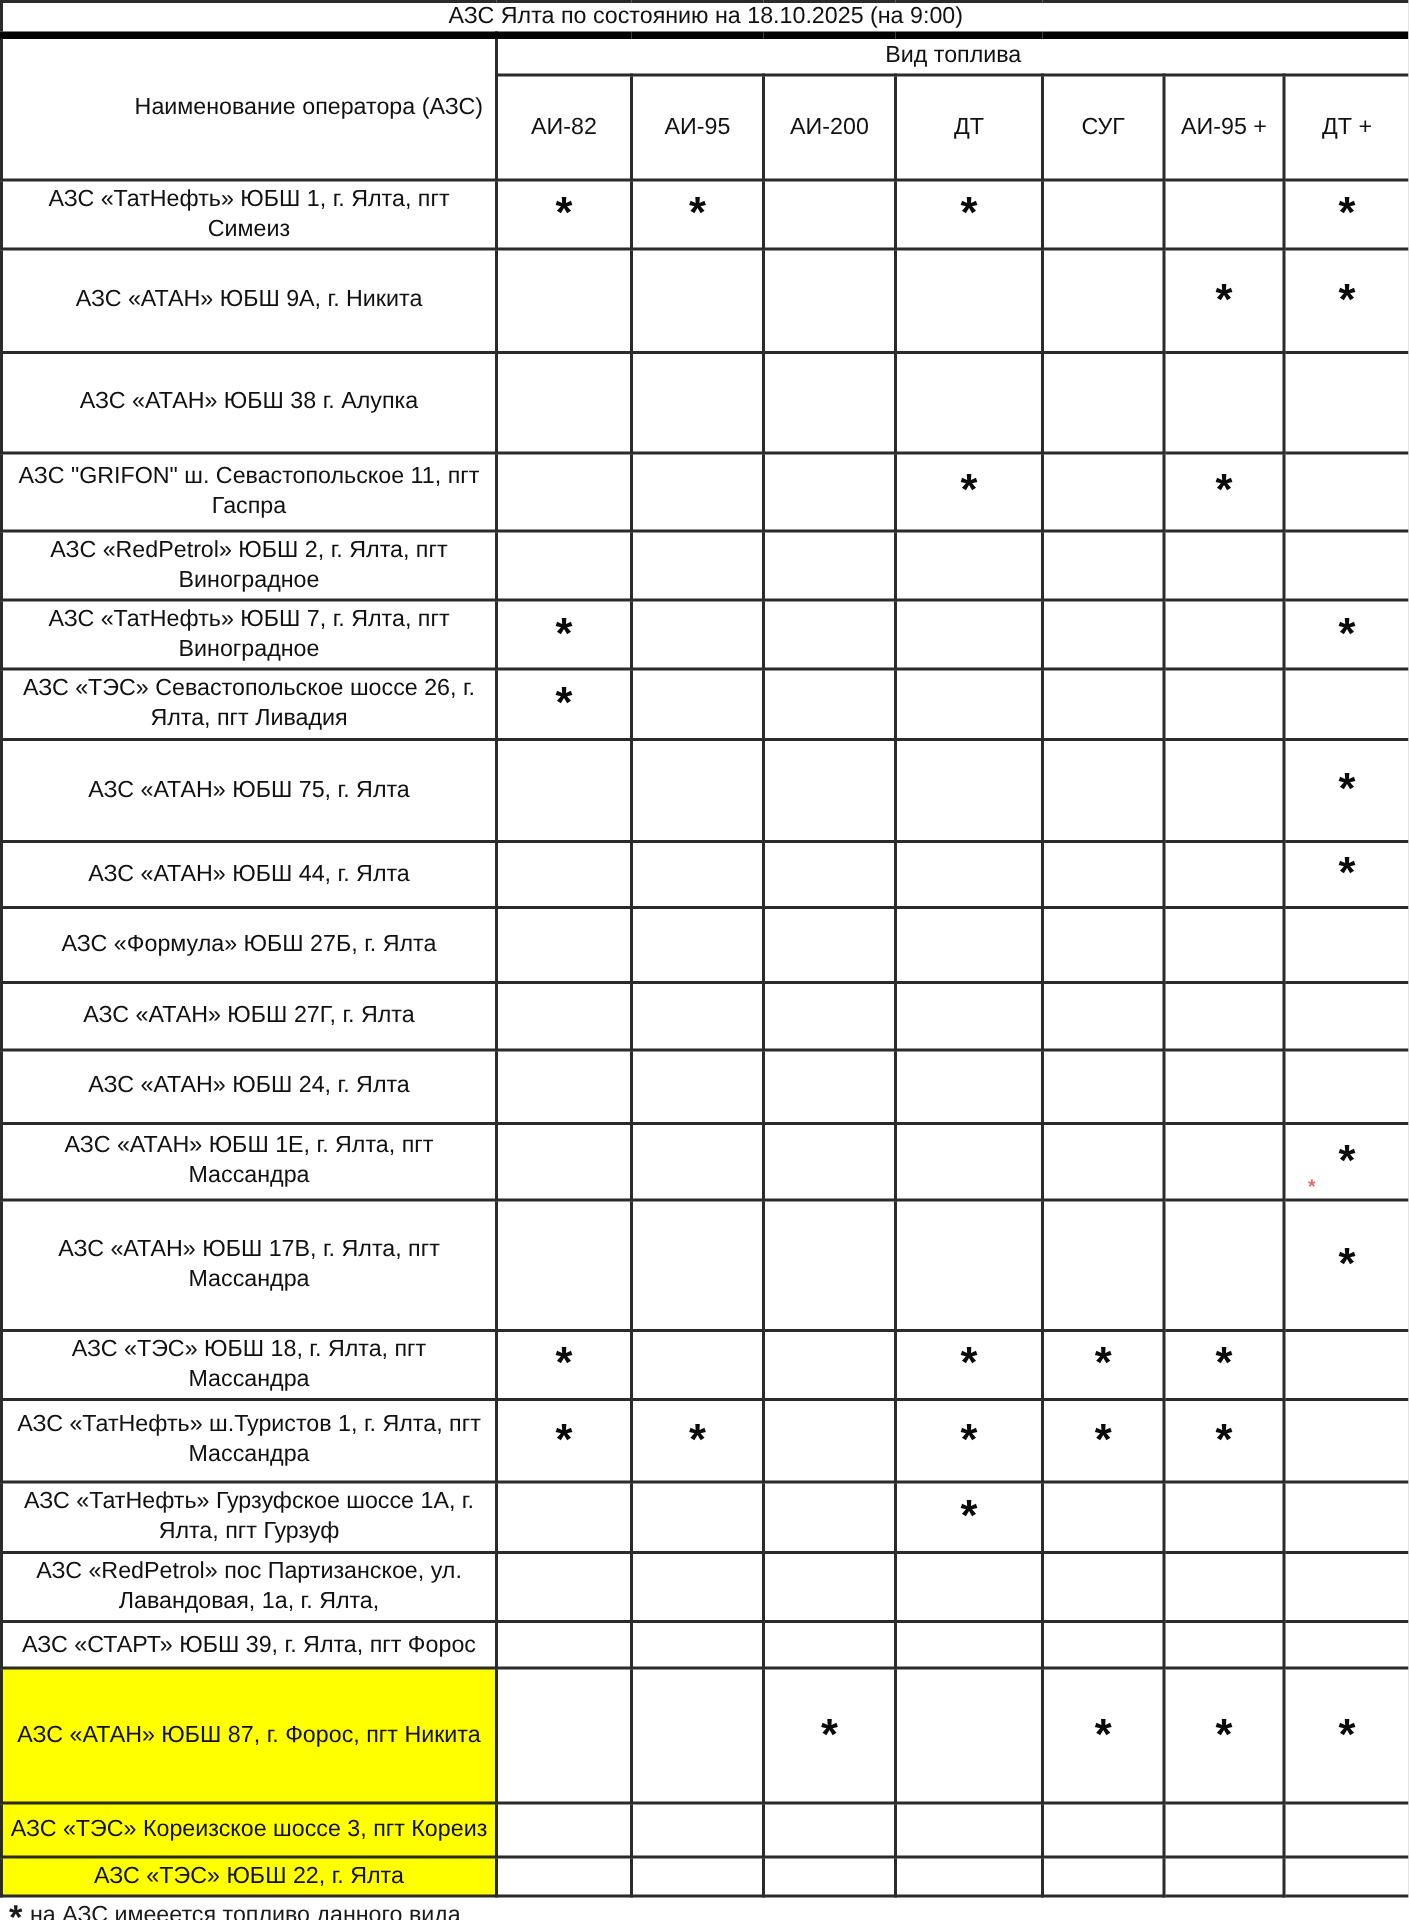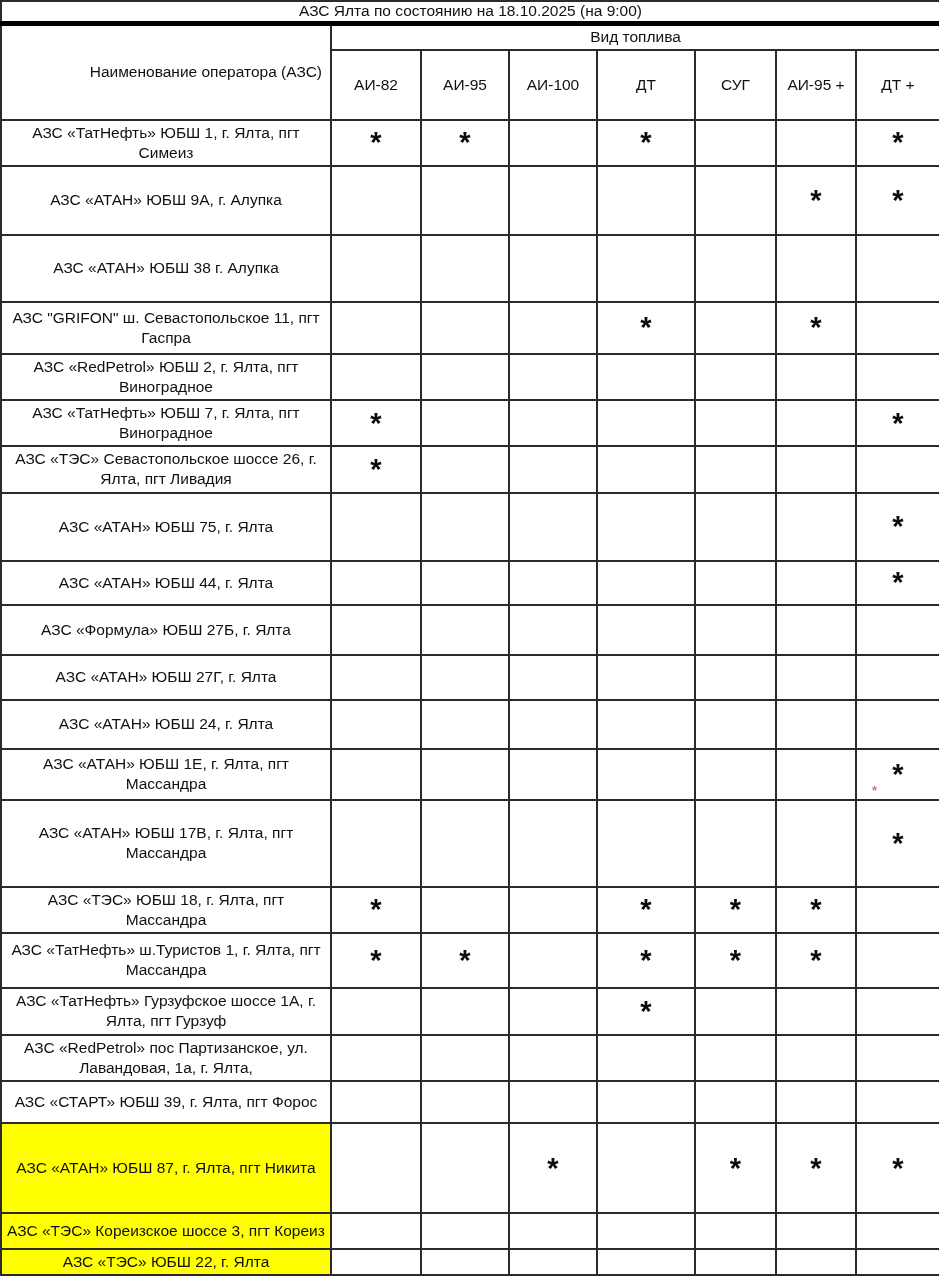--- a/index.html
+++ b/index.html
@@ -65,40 +65,40 @@
       <tr>
         <th class="title-cell" colspan="8">АЗС Ялта по состоянию на 18.10.2025 (на 9:00)</th>
       </tr>
       <tr>
         <th class="op-header" rowspan="2">Наименование оператора (АЗС)</th>
         <th class="fuel-group" colspan="7">Вид топлива</th>
       </tr>
       <tr id="fuel-types-row">
           <th class="fuel-type">АИ-82</th>
           <th class="fuel-type">АИ-95</th>
-          <th class="fuel-type">АИ-100</th>
+          <th class="fuel-type">АИ-200</th>
           <th class="fuel-type">ДТ</th>
           <th class="fuel-type">СУГ</th>
           <th class="fuel-type">АИ-95 +</th>
           <th class="fuel-type">ДТ +</th>
         </tr>
     </thead>
     <tbody id="rows-body">
         <tr style="height: 39px;">
           <td class="name">АЗС «ТатНефть» ЮБШ 1, г. Ялта, пгт Симеиз</td>
           <td class="fuel"><span class="star">*</span></td>
           <td class="fuel"><span class="star">*</span></td>
           <td class="fuel"></td>
           <td class="fuel"><span class="star">*</span></td>
           <td class="fuel"></td>
           <td class="fuel"></td>
           <td class="fuel"><span class="star">*</span></td>
         </tr>
         <tr style="height: 69px;">
-          <td class="name">АЗС «АТАН»  ЮБШ 9А, г. Алупка</td>
+          <td class="name">АЗС «АТАН»  ЮБШ 9А, г. Никита</td>
           <td class="fuel"></td>
           <td class="fuel"></td>
           <td class="fuel"></td>
           <td class="fuel"></td>
           <td class="fuel"></td>
           <td class="fuel"><span class="star">*</span></td>
           <td class="fuel"><span class="star">*</span></td>
         </tr>
         <tr style="height: 67px;">
           <td class="name">АЗС «АТАН»  ЮБШ 38 г. Алупка</td>
@@ -253,32 +253,32 @@
         <tr style="height: 45px; margin-left: 40px;">
           <td class="name">АЗС «RedPetrol» пос Партизанское, ул. Лавандовая, 1а, г. Ялта,</td>
           <td class="fuel"></td>
           <td class="fuel"></td>
           <td class="fuel"></td>
           <td class="fuel"></td>
           <td class="fuel"></td>
           <td class="fuel"></td>
           <td class="fuel"></td>
         </tr>
-        <tr style="height: 42px;">
+        <tr style="height: 31px;">
           <td class="name">АЗС «СТАРТ» ЮБШ 39, г. Ялта, пгт Форос</td>
           <td class="fuel"></td>
           <td class="fuel"></td>
           <td class="fuel"></td>
           <td class="fuel"></td>
           <td class="fuel"></td>
           <td class="fuel"></td>
           <td class="fuel"></td>
         </tr>
         <tr style="height: 90px;">
-          <td class="name highlight">АЗС «АТАН»  ЮБШ 87, г. Ялта, пгт Никита</td>
+          <td class="name highlight">АЗС «АТАН»  ЮБШ 87, г. Форос, пгт Никита</td>
           <td class="fuel"></td>
           <td class="fuel"></td>
           <td class="fuel"><span class="star">*</span></td>
           <td class="fuel"></td>
           <td class="fuel"><span class="star">*</span></td>
           <td class="fuel"><span class="star">*</span></td>
           <td class="fuel"><span class="star">*</span></td>
         </tr>
         <tr style="height: 36px;">
           <td class="name highlight">АЗС «ТЭС» Кореизское шоссе 3, пгт Кореиз</td>

